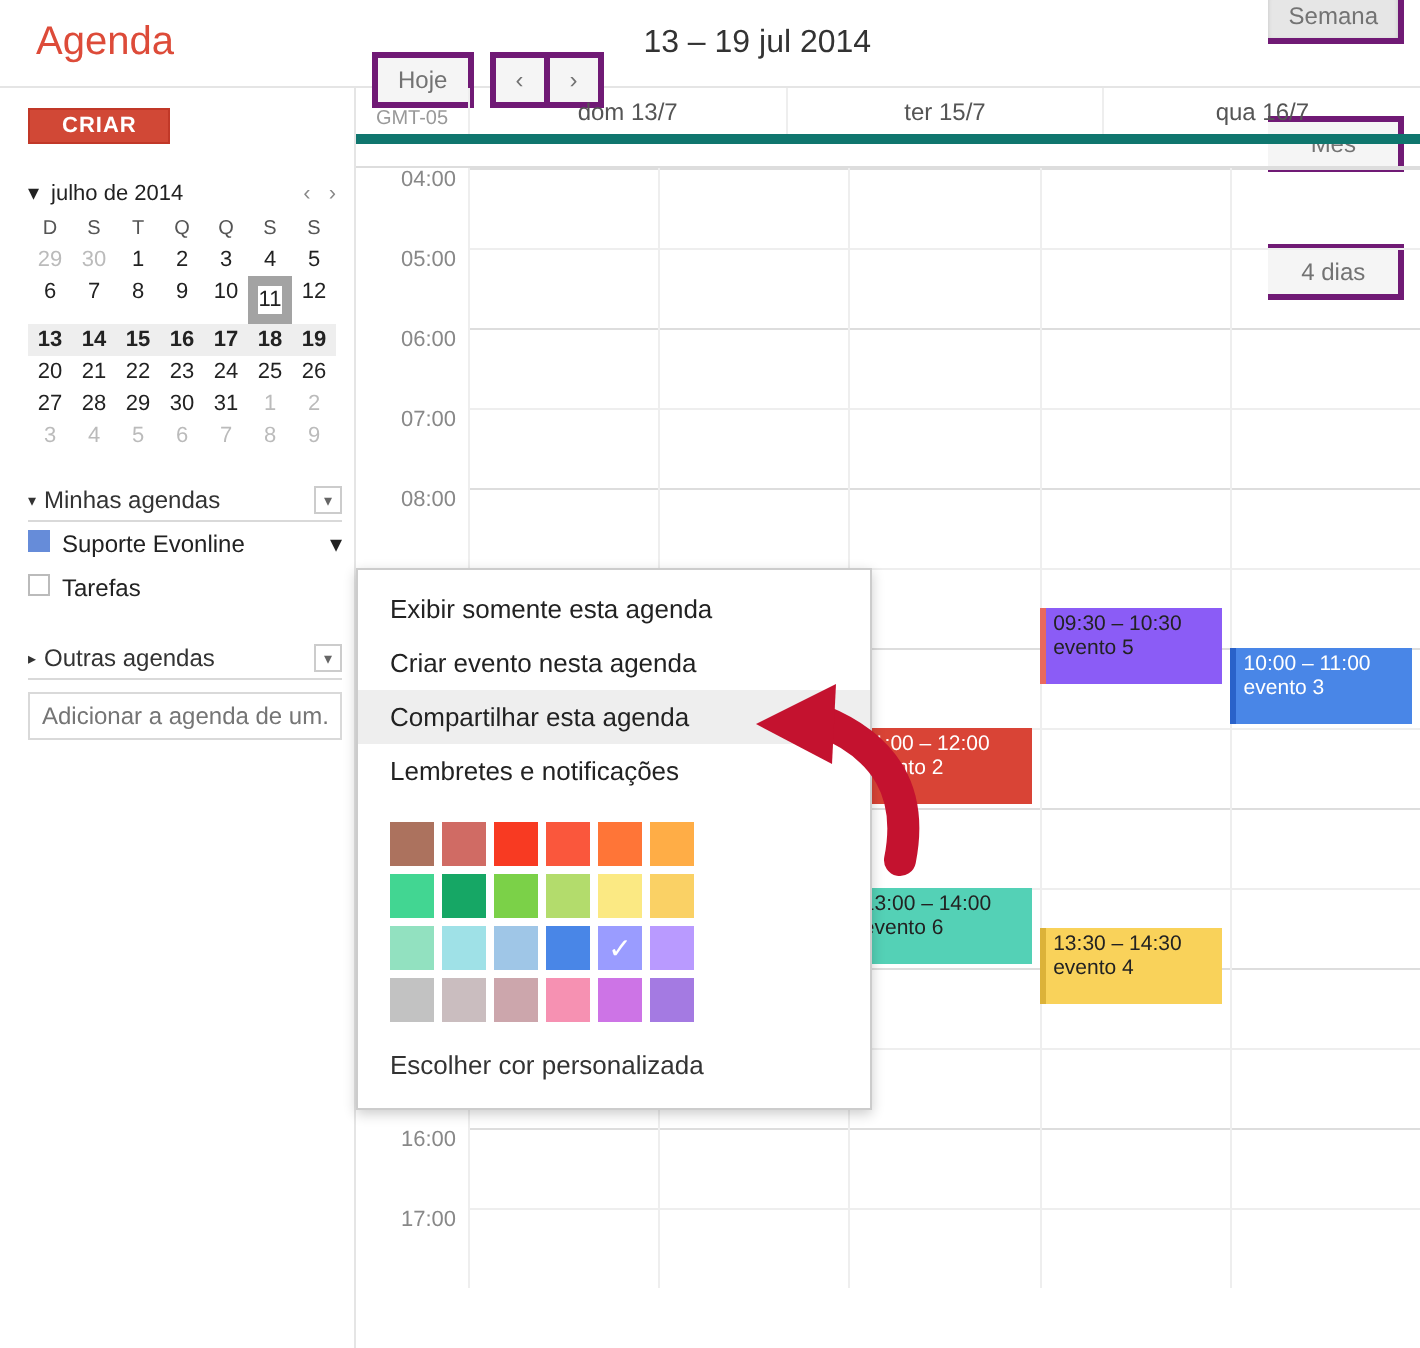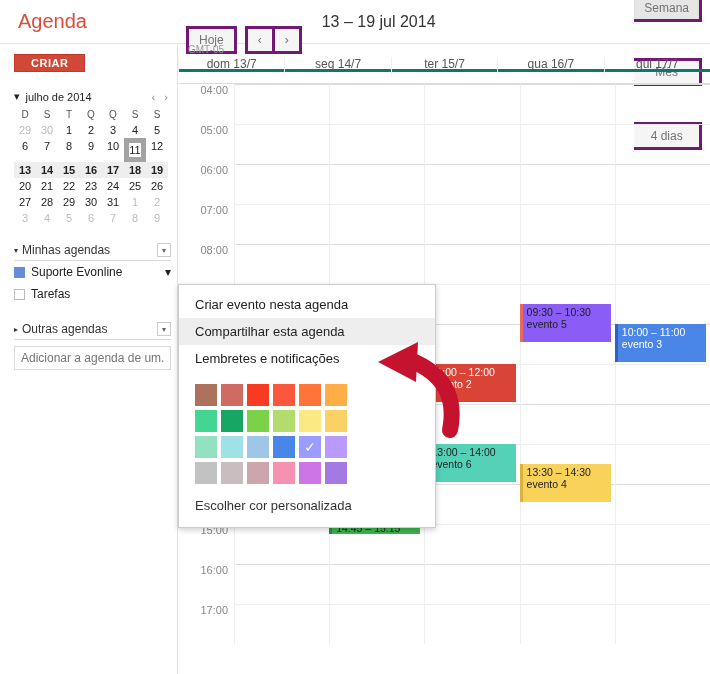--- a/index.html
+++ b/index.html
@@ -84,27 +84,27 @@
     align-items: center;
     font-size: 12px;
     color: #333;
     border-bottom: 1px solid #d9d9d9;
     padding: 3px 0;
   }
   .sec-head .tri { font-size: 8px; margin-right: 4px; color: #333; }
   .sec-head .dd { margin-left: auto; width: 14px; height: 14px;
     display: inline-flex; align-items: center; justify-content: center;
     border: 1px solid #ccc; font-size: 8px; color: #666; cursor: pointer; }
-  .cal-item { display:flex; align-items:center; gap:6px; font-size:12px; padding:4px 0; }
+  .cal-item { display:flex; gap:6px; font-size:12px; padding:4px 0; }
   .cal-chip { width:11px; height:11px; border:1px solid; }
   .add-cal { border:1px solid #d9d9d9; width: 100%; padding: 4px 6px;
     color:#999; font-size:12px; overflow: hidden; white-space: nowrap; margin-top: 6px; }
 
   .cal-area { flex:1; position:relative; overflow: hidden; }
-  .col-headers { display:flex; height:28px; border-bottom: 3px solid #0f766e; flex-direction: column; }
+  .col-headers { display:flex; height:28px; border-bottom: 5px solid #0f766e; }
   .tz-col { width:56px; color:#999; font-size:10px; display:flex; align-items:flex-end; justify-content:center; padding-bottom:2px; }
   .day-col-head { flex:1; text-align:left; font-size:12px; color:#555; border-left:1px solid #eee;
     display:flex; align-items:flex-end; justify-content:center; padding-bottom:4px; }
   .allday-row { height:12px; border-bottom:1px solid #ddd; }
   .grid { position:relative; display:flex; }
   .hour-col { width:56px; font-size:11px; color:#888; text-align:right; padding-right:6px; }
   .hour-col div { height:40px; }
   .days { flex:1; position:relative; }
   .day-cell { border-left:1px solid #eee; }
   .hour-lines div { height:40px; border-top:1px solid #ddd; }
@@ -268,24 +268,22 @@
       </div>
       <input class="add-cal" type="text" placeholder="Adicionar a agenda de um..." style="">
     </div>
   </div>
 
   <div class="cal-area">
     <div class="col-headers">
       <div class="tz-col">GMT-05</div>
       <div id="day-heads" style="flex:1; display:flex">
           <div class="day-col-head">dom 13/7</div>
-          <div class="day-col-head">seg 14/7</div>
           <div class="day-col-head">ter 15/7</div>
           <div class="day-col-head">qua 16/7</div>
-          <div class="day-col-head">qui 17/7</div>
         </div>
     </div>
     <div class="allday-row"></div>
     <div class="grid">
       <div class="hour-col" id="hour-col">
           <div>04:00</div>
           <div>05:00</div>
           <div>06:00</div>
           <div>07:00</div>
           <div>08:00</div>
@@ -413,20 +411,21 @@
           <div class="event" style="background: rgb(60, 181, 74); border-left-color: rgb(42, 141, 54); top: 436px; height: 14px; left: 20%; width: calc(20% - 4px);">
             <div class="tm">14:45 – 15:15</div>
           </div>
         </div>
     </div>
   </div>
 </div>
 
 <div class="context-menu">
   <div id="ctx-items">
+      <div class="mi">Exibir somente esta agenda</div>
       <div class="mi">Criar evento nesta agenda</div>
       <div class="mi hover">Compartilhar esta agenda</div>
       <div class="mi">Lembretes e notificações</div>
     </div>
   <div class="color-grid" id="color-grid">
       <div class="sw" style="background: rgb(172, 114, 94);"></div>
       <div class="sw" style="background: rgb(208, 107, 100);"></div>
       <div class="sw" style="background: rgb(248, 58, 34);"></div>
       <div class="sw" style="background: rgb(250, 87, 60);"></div>
       <div class="sw" style="background: rgb(255, 117, 55);"></div>

